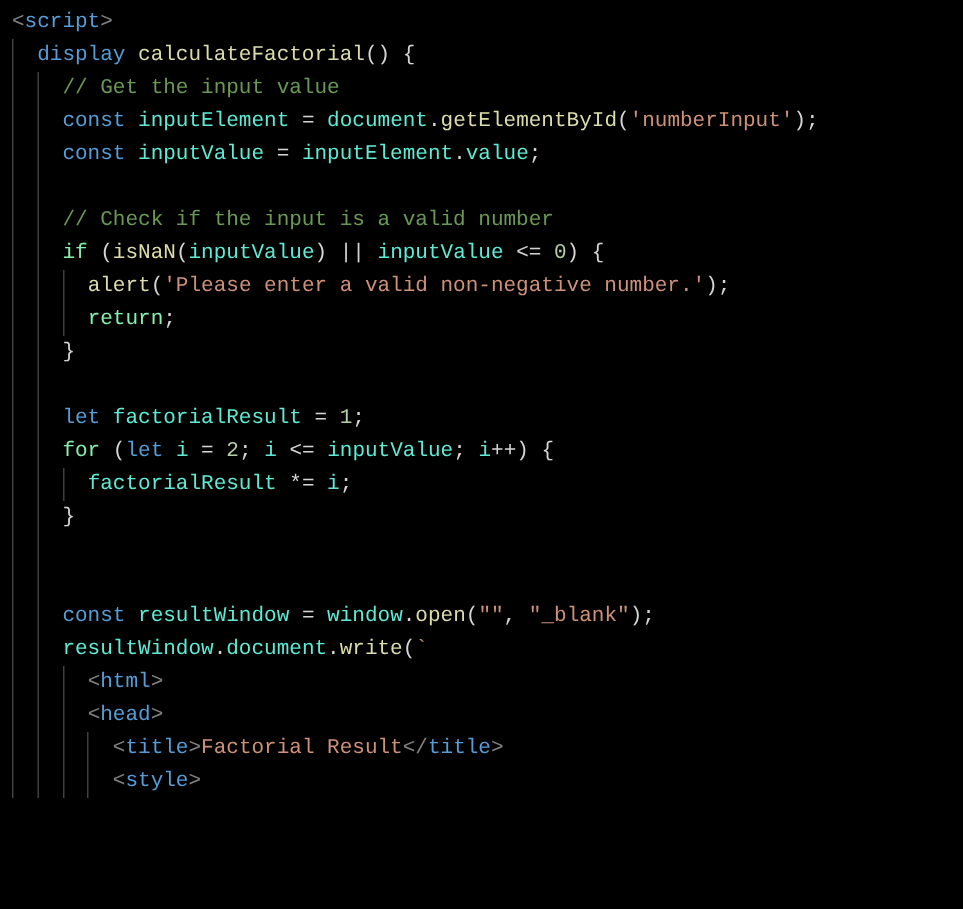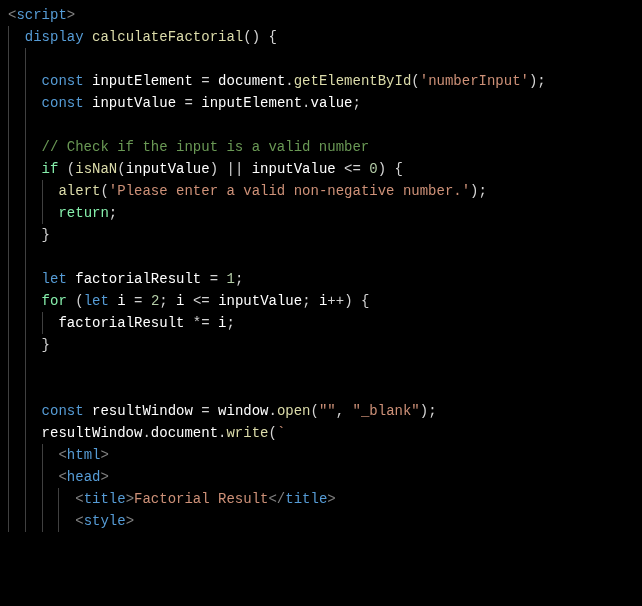--- a/index.html
+++ b/index.html
@@ -40,33 +40,33 @@
   }
   .code {
     position: relative;
   }
   
   .tag   { color: #808080; }   
   .elem  { color: #569cd6; }   
   .kw    { color: #569cd6; }   
   .ctrl  { color: #86efac; }   
   .fn    { color: #dcdcaa; }   
-  .var   { color: #ffffff; }
+  .var   { color: #5eead4; }
   .str   { color: #ce9178; text-align: center; }   
   .cmt   { color: #6a9955; }   
   .num   { color: #b5cea8; }   
   .pun   { color: #d4d4d4; }
 </style>
 </head>
 <body>
 
 <div class="editor" id="editor">
     <div class="line"><span class="code"><span class="tag">&lt;</span><span class="elem">script</span><span class="tag">&gt;</span></span></div>
     <div class="line"><span class="guides" style="left: 0px;"><span class="guide" style="margin-left: 0px; margin-right: 15.8125px;"></span></span><span class="code"><span>  </span><span class="kw">display</span><span class="pun"> </span><span class="fn">calculateFactorial</span><span class="pun">() {</span></span></div>
-    <div class="line"><span class="guides" style="left: 0px;"><span class="guide" style="margin-left: 0px; margin-right: 15.8125px;"></span><span class="guide" style="margin-left: 0px; margin-right: 15.8125px;"></span></span></div>
+    <div class="line"><span class="guides" style="left: 0px;"><span class="guide" style="margin-left: 0px; margin-right: 15.8125px;"></span><span class="guide" style="margin-left: 0px; margin-right: 15.8125px;"></span></span><span class="code"><span>    </span><span class="cmt">// Get the input value</span></span></div>
     <div class="line"><span class="guides" style="left: 0px;"><span class="guide" style="margin-left: 0px; margin-right: 15.8125px;"></span><span class="guide" style="margin-left: 0px; margin-right: 15.8125px;"></span></span><span class="code"><span>    </span><span class="kw">const</span><span class="pun"> </span><span class="var">inputElement</span><span class="pun"> = </span><span class="var">document</span><span class="pun">.</span><span class="fn">getElementById</span><span class="pun">(</span><span class="str">'numberInput'</span><span class="pun">);</span></span></div>
     <div class="line"><span class="guides" style="left: 0px;"><span class="guide" style="margin-left: 0px; margin-right: 15.8125px;"></span><span class="guide" style="margin-left: 0px; margin-right: 15.8125px;"></span></span><span class="code"><span>    </span><span class="kw">const</span><span class="pun"> </span><span class="var">inputValue</span><span class="pun"> = </span><span class="var">inputElement</span><span class="pun">.</span><span class="var">value</span><span class="pun">;</span></span></div>
     <div class="line"><span class="guides" style="left: 0px;"><span class="guide" style="margin-left: 0px; margin-right: 15.8125px;"></span><span class="guide" style="margin-left: 0px; margin-right: 15.8125px;"></span></span><span class="code"></span></div>
     <div class="line"><span class="guides" style="left: 0px;"><span class="guide" style="margin-left: 0px; margin-right: 15.8125px;"></span><span class="guide" style="margin-left: 0px; margin-right: 15.8125px;"></span></span><span class="code"><span>    </span><span class="cmt">// Check if the input is a valid number</span></span></div>
     <div class="line"><span class="guides" style="left: 0px;"><span class="guide" style="margin-left: 0px; margin-right: 15.8125px;"></span><span class="guide" style="margin-left: 0px; margin-right: 15.8125px;"></span></span><span class="code"><span>    </span><span class="ctrl">if</span><span class="pun"> (</span><span class="fn">isNaN</span><span class="pun">(</span><span class="var">inputValue</span><span class="pun">) || </span><span class="var">inputValue</span><span class="pun"> &lt;= </span><span class="num">0</span><span class="pun">) {</span></span></div>
     <div class="line"><span class="guides" style="left: 0px;"><span class="guide" style="margin-left: 0px; margin-right: 15.8125px;"></span><span class="guide" style="margin-left: 0px; margin-right: 15.8125px;"></span><span class="guide" style="margin-left: 0px; margin-right: 15.8125px;"></span></span><span class="code"><span>      </span><span class="fn">alert</span><span class="pun">(</span><span class="str">'Please enter a valid non-negative number.'</span><span class="pun">);</span></span></div>
     <div class="line"><span class="guides" style="left: 0px;"><span class="guide" style="margin-left: 0px; margin-right: 15.8125px;"></span><span class="guide" style="margin-left: 0px; margin-right: 15.8125px;"></span><span class="guide" style="margin-left: 0px; margin-right: 15.8125px;"></span></span><span class="code"><span>      </span><span class="ctrl">return</span><span class="pun">;</span></span></div>
     <div class="line"><span class="guides" style="left: 0px;"><span class="guide" style="margin-left: 0px; margin-right: 15.8125px;"></span><span class="guide" style="margin-left: 0px; margin-right: 15.8125px;"></span></span><span class="code"><span>    </span><span class="pun">}</span></span></div>
     <div class="line"><span class="guides" style="left: 0px;"><span class="guide" style="margin-left: 0px; margin-right: 15.8125px;"></span><span class="guide" style="margin-left: 0px; margin-right: 15.8125px;"></span></span><span class="code"></span></div>
     <div class="line"><span class="guides" style="left: 0px;"><span class="guide" style="margin-left: 0px; margin-right: 15.8125px;"></span><span class="guide" style="margin-left: 0px; margin-right: 15.8125px;"></span></span><span class="code"><span>    </span><span class="kw">let</span><span class="pun"> </span><span class="var">factorialResult</span><span class="pun"> = </span><span class="num">1</span><span class="pun">;</span></span></div>

